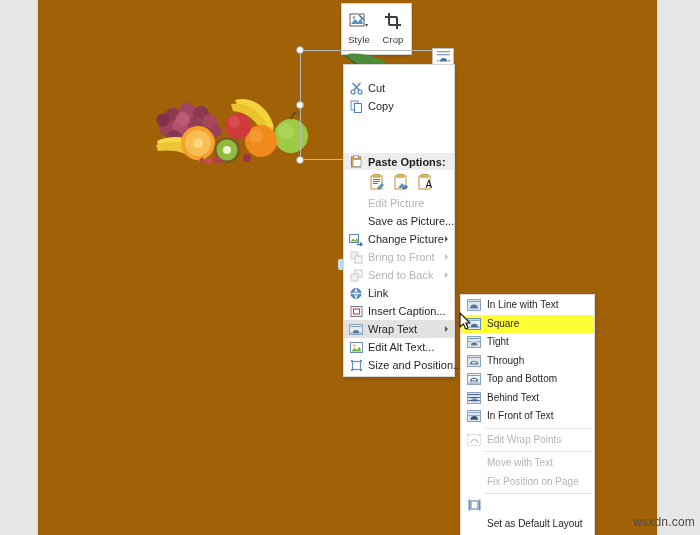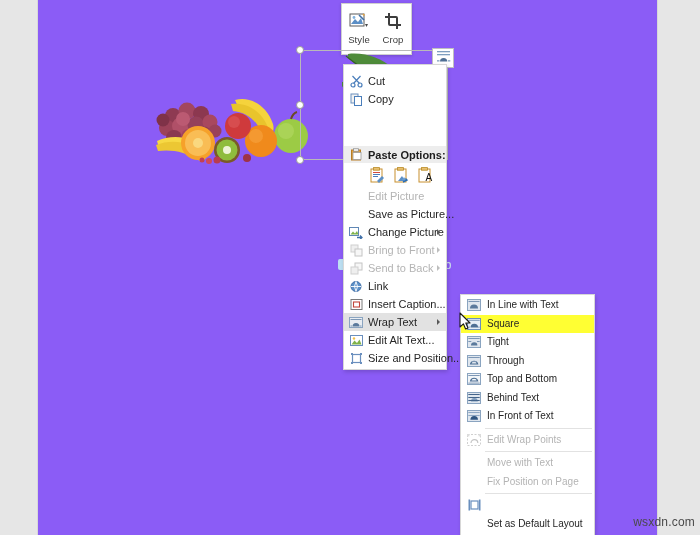--- a/index.html
+++ b/index.html
@@ -6,21 +6,21 @@
   body{
     width:700px;height:535px;overflow:hidden;position:relative;
     background:#e6e6e6;
     font-family:"Liberation Sans", sans-serif;
     -webkit-font-smoothing:antialiased;
   }
 
   
   .doc-page{
     position:absolute;left:38px;top:0;width:619px;height:535px;
-    background:#8b5cf6;
+    background:#a16207;
     box-shadow:0 0 0 1px #d8d8d8;
   }
 
   
   .fruit-pic{
     position:absolute;left:105px;top:78px;width:180px;height:88px;
   }
   .fruit-pic svg{display:block;}
 
   
@@ -68,24 +68,24 @@
     font-size:12.5px;color:#cfe3ef;letter-spacing:.2px;
     white-space:nowrap;pointer-events:none;
   }
   .watermark .wm-badge{
     display:inline-block;width:11px;height:11px;background:#bcdff2;
     border-radius:2px;margin-right:2px;vertical-align:-1px;
   }
 
   
   .ctx-menu{
-    position:absolute;left:305px;top:64px;width:104px;
+    position:absolute;left:305px;top:64px;width:112px;
     background:#ffffff;border:1px solid #d7d7d7;
     box-shadow:1px 2px 4px rgba(0,0,0,.16);
-    padding:7px 0 2px 0;box-sizing:border-box;
+    padding:14px 0 2px 0;box-sizing:border-box;
     font-size:11px;color:#262626;
   }
   .mi{
     position:relative;display:flex;align-items:center;height:18px;
     padding-left:24px;padding-right:4px;white-space:nowrap;cursor:default;
   }
   .mi .mi-ico{
     position:absolute;left:4px;top:50%;transform:translateY(-50%);
     width:16px;height:16px;display:flex;align-items:center;justify-content:center;
   }

